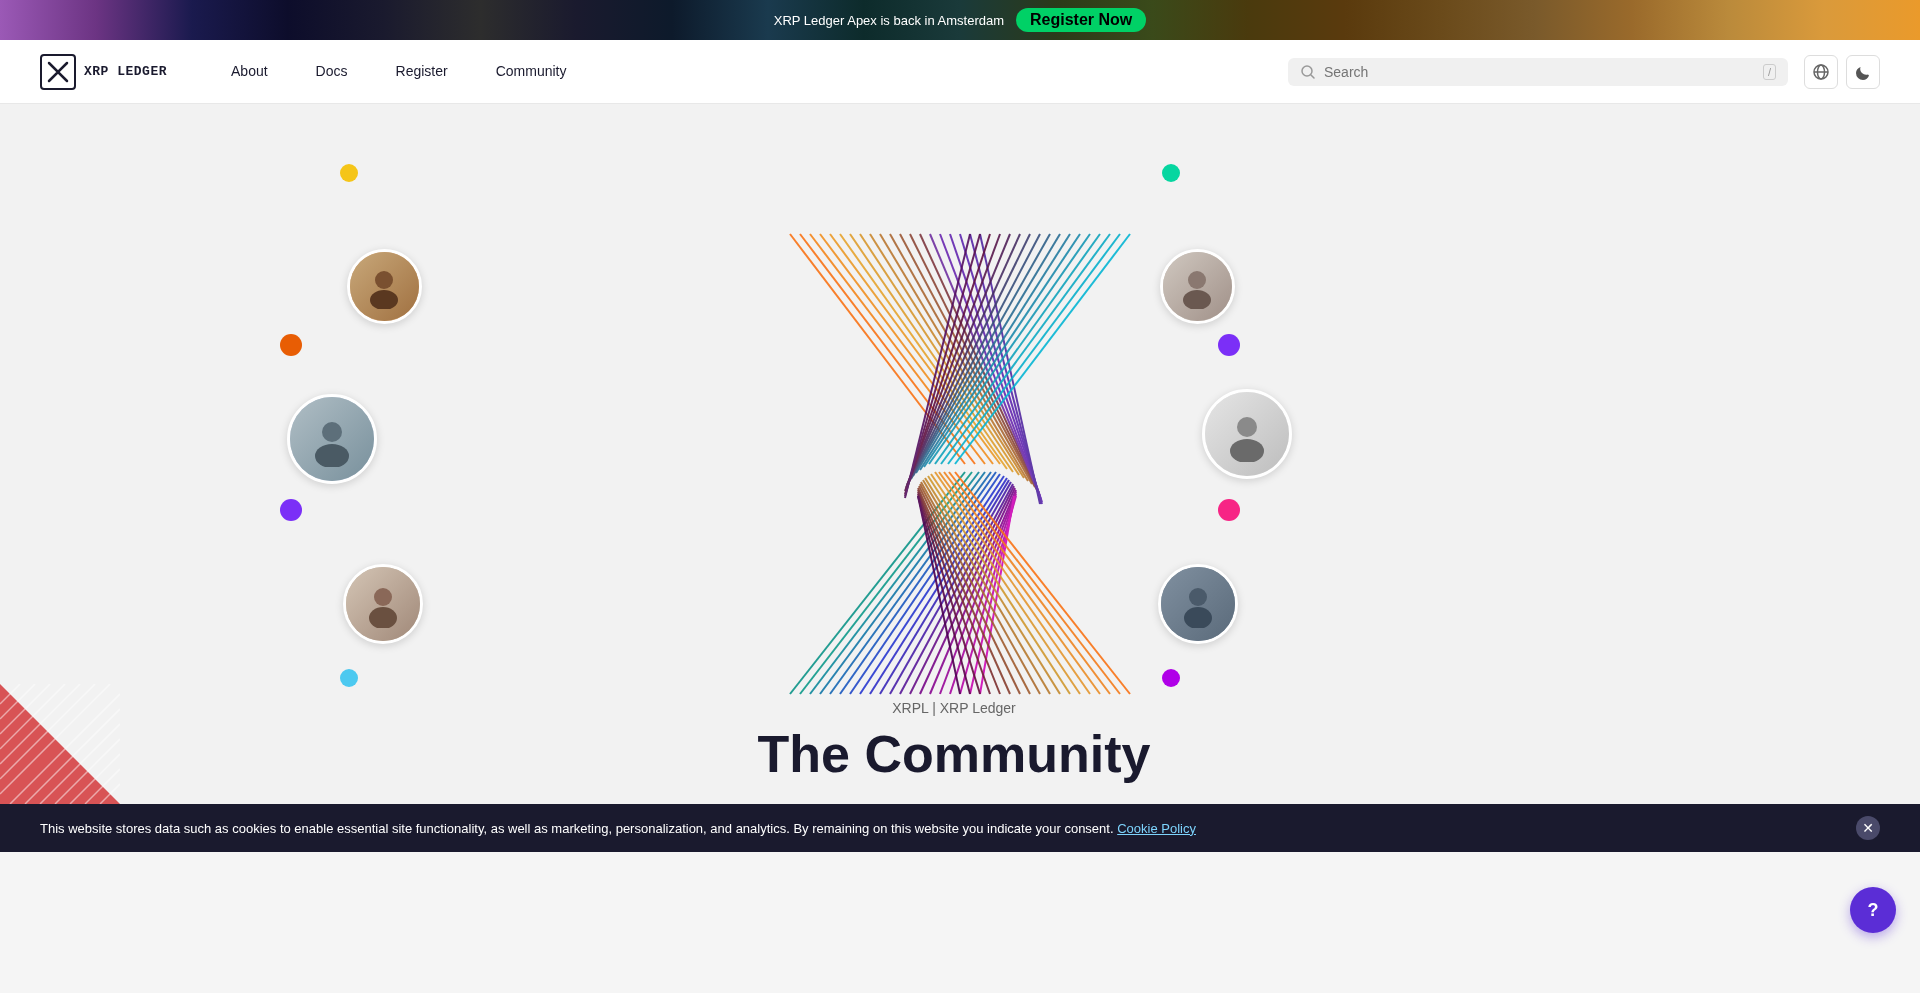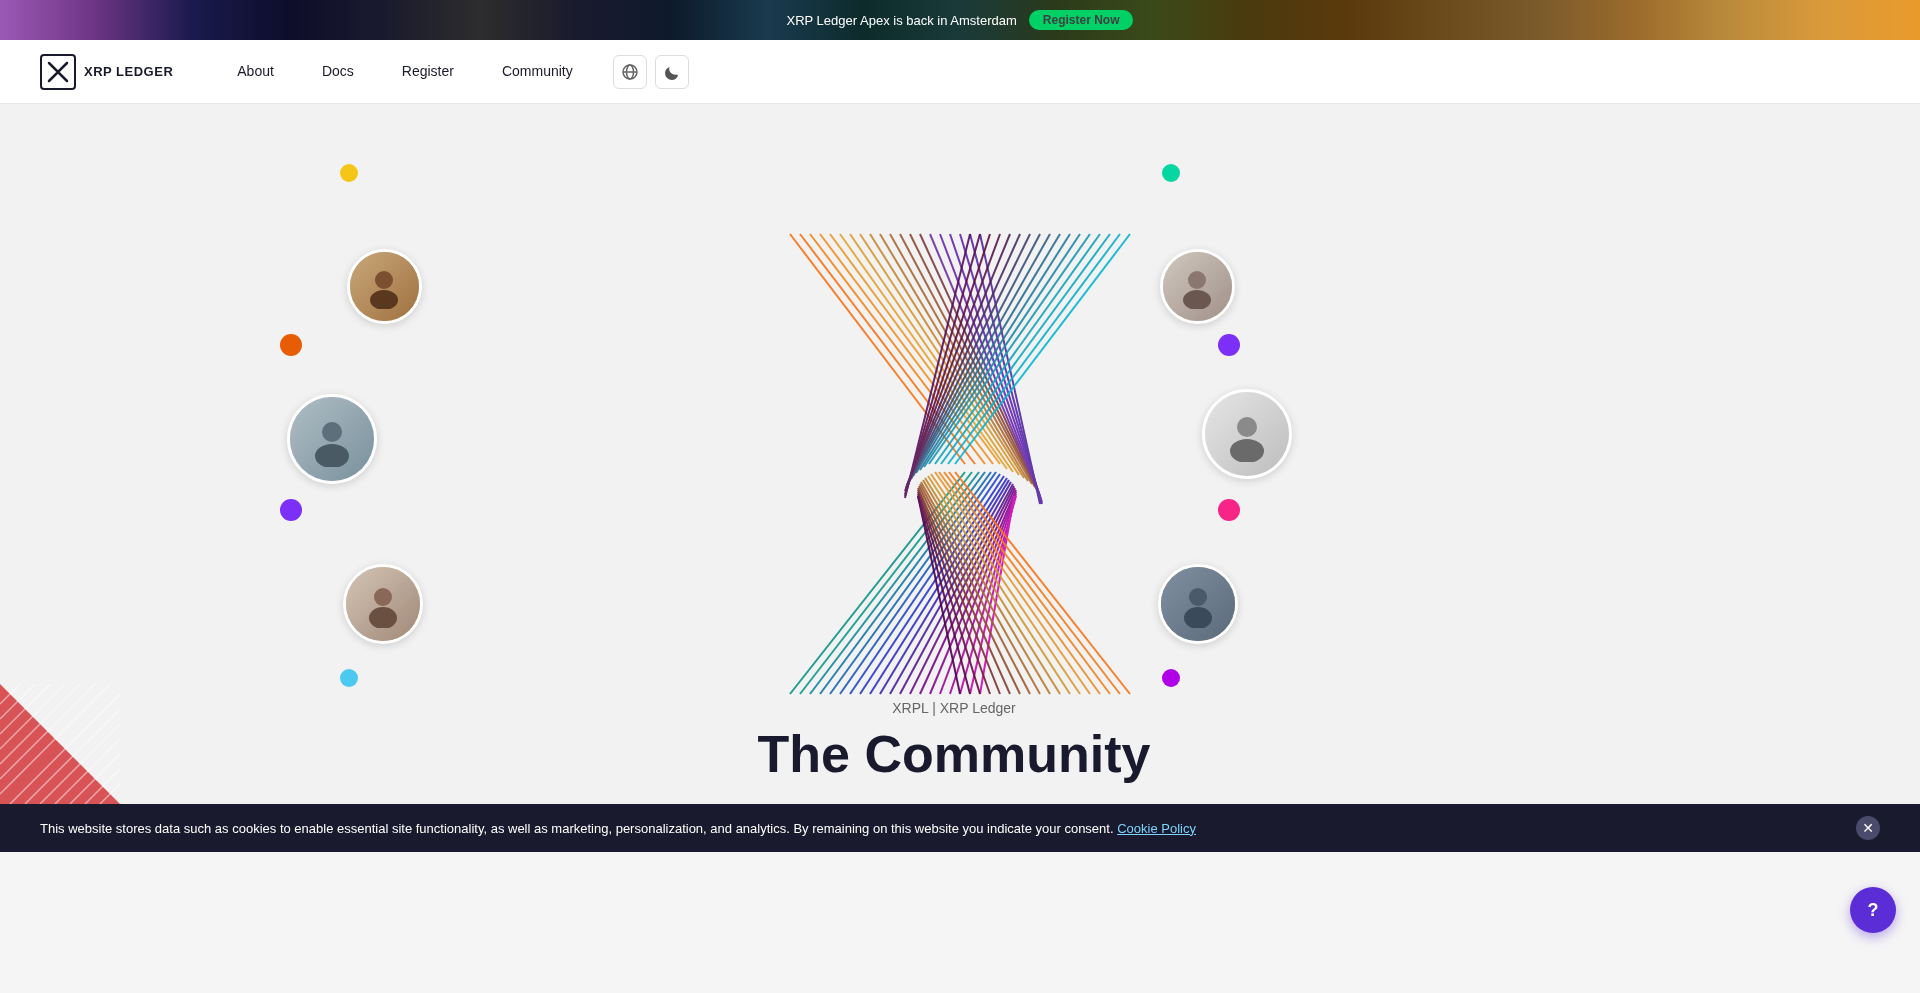--- a/index.html
+++ b/index.html
@@ -31,25 +31,25 @@
       position: relative;
       color: white;
       font-size: 13px;
       font-weight: 500;
       z-index: 1;
     }
     .banner-btn {
       position: relative;
       z-index: 1;
       background: #00d166;
-      color: #404040;
+      color: #000000;
       border: none;
       border-radius: 20px;
       padding: 3px 14px;
-      font-size: 12px;
+      font-size: 16px;
       font-weight: 600;
       cursor: pointer;
     }
 
     
     .navbar {
       width: 100%;
       height: 64px;
       background: white;
       display: flex;
@@ -76,20 +76,21 @@
       align-items: center;
       justify-content: center;
       font-size: 16px;
       color: #1a1a2e;
     }
     .logo-text {
       font-size: 13px;
       font-weight: 700;
       color: #1a1a2e;
       letter-spacing: 0.5px;
+      font-family: Liberation Mono, monospace;
     }
     .nav-items {
       display: flex;
       align-items: center;
       height: 100%;
       gap: 0;
     }
     .nav-item {
       height: 100%;
       display: flex;
@@ -285,20 +286,28 @@
     <span class="logo-text">XRP LEDGER</span>
   </div>
 
   <div class="nav-items">
     <div class="nav-item">About</div>
     <div class="nav-item">Docs</div>
     <div class="nav-item">Register</div>
     <div class="nav-item">Community</div>
   </div>
 
+  <div class="search-bar">
+    <svg width="16" height="16" viewBox="0 0 16 16" fill="none">
+      <circle cx="7" cy="7" r="5" stroke="#999" stroke-width="1.5"></circle>
+      <path d="M11 11 L14 14" stroke="#999" stroke-width="1.5" stroke-linecap="round"></path>
+    </svg>
+    <input type="text" placeholder="Search" style="">
+    <span class="search-shortcut">/</span>
+  </div>
 
   <div class="nav-icons">
     <button class="nav-icon-btn">
       <svg width="18" height="18" viewBox="0 0 18 18" fill="none">
         <circle cx="9" cy="9" r="7" stroke="#666" stroke-width="1.5"></circle>
         <ellipse cx="9" cy="9" rx="3.5" ry="7" stroke="#666" stroke-width="1.5"></ellipse>
         <path d="M2 9 H16" stroke="#666" stroke-width="1.5"></path>
       </svg>
     </button>
     <button class="nav-icon-btn">

